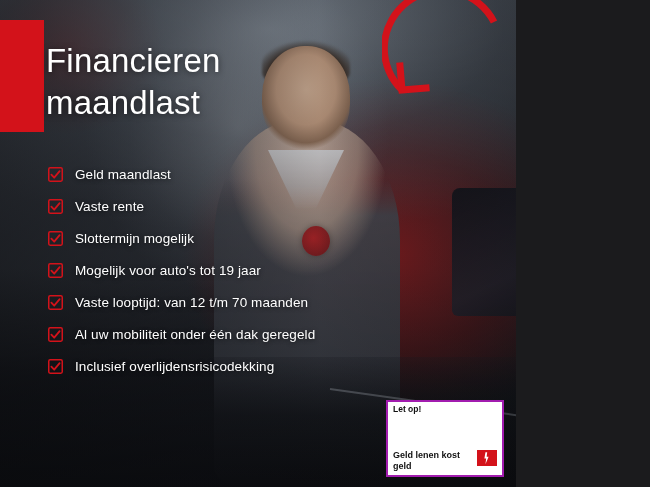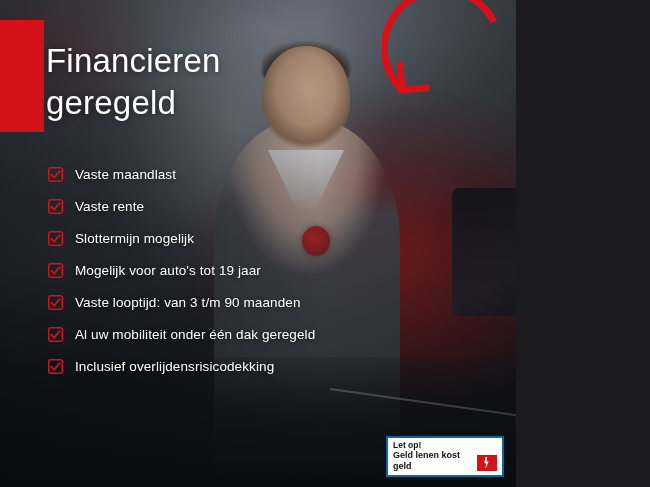--- a/index.html
+++ b/index.html
@@ -157,33 +157,33 @@
     text-shadow: 0 1px 4px rgba(0,0,0,0.6);
     white-space: nowrap;
   }
 
   
   .warning {
     position: absolute;
     right: 12px; bottom: 10px;
     width: 118px;
     background: #ffffff;
-    border: 2px solid #0369a1;
+    border: 2px solid #a21caf;
     padding: 3px 5px 4px 5px;
   }
   .warning-line1 {
     font-size: 8.5px;
     font-weight: bold;
     color: #111;
     line-height: 1.15;
   }
   .warning-row {
     display: flex;
-    align-items: flex-end;
     justify-content: space-between;
+    margin-top: 36px;
   }
   .warning-line2 {
     font-size: 9px;
     font-weight: bold;
     color: #111;
     line-height: 1.15;
   }
   .warning-icon {
     flex: 0 0 auto;
     width: 20px; height: 16px;
@@ -217,30 +217,30 @@
   <div class="dark-veil"></div>
 
   <div class="red-block"></div>
   <svg class="red-arc" viewBox="0 0 120 120">
     <path d="M20 108 A58 58 0 1 1 112 40" fill="none" stroke="#d3121a" stroke-width="7"></path>
     <path d="M20 108 L18 84 M20 108 L44 106" fill="none" stroke="#d3121a" stroke-width="7" stroke-linecap="square"></path>
   </svg>
 
   <h1 class="headline">
     <span>Financieren</span>
-    <span>geregeld</span>
+    <span>maandlast</span>
   </h1>
 
   <ul class="bullets">
     <li class="bullet">
       <svg class="check" viewBox="0 0 16 16">
         <rect x="0.8" y="0.8" width="14.4" height="14.4" rx="1.5" fill="none" stroke="#d3121a" stroke-width="1.6"></rect>
         <path d="M3.6 8.2 L6.6 11.4 L12.4 4.4" fill="none" stroke="#d3121a" stroke-width="1.9" stroke-linecap="round" stroke-linejoin="round"></path>
       </svg>
-      <span class="bullet-text">Vaste maandlast</span>
+      <span class="bullet-text">Geld maandlast</span>
     </li>
     <li class="bullet">
       <svg class="check" viewBox="0 0 16 16">
         <rect x="0.8" y="0.8" width="14.4" height="14.4" rx="1.5" fill="none" stroke="#d3121a" stroke-width="1.6"></rect>
         <path d="M3.6 8.2 L6.6 11.4 L12.4 4.4" fill="none" stroke="#d3121a" stroke-width="1.9" stroke-linecap="round" stroke-linejoin="round"></path>
       </svg>
       <span class="bullet-text">Vaste rente</span>
     </li>
     <li class="bullet">
       <svg class="check" viewBox="0 0 16 16">
@@ -254,21 +254,21 @@
         <rect x="0.8" y="0.8" width="14.4" height="14.4" rx="1.5" fill="none" stroke="#d3121a" stroke-width="1.6"></rect>
         <path d="M3.6 8.2 L6.6 11.4 L12.4 4.4" fill="none" stroke="#d3121a" stroke-width="1.9" stroke-linecap="round" stroke-linejoin="round"></path>
       </svg>
       <span class="bullet-text">Mogelijk voor auto's tot 19 jaar</span>
     </li>
     <li class="bullet">
       <svg class="check" viewBox="0 0 16 16">
         <rect x="0.8" y="0.8" width="14.4" height="14.4" rx="1.5" fill="none" stroke="#d3121a" stroke-width="1.6"></rect>
         <path d="M3.6 8.2 L6.6 11.4 L12.4 4.4" fill="none" stroke="#d3121a" stroke-width="1.9" stroke-linecap="round" stroke-linejoin="round"></path>
       </svg>
-      <span class="bullet-text">Vaste looptijd: van 3 t/m 90 maanden</span>
+      <span class="bullet-text">Vaste looptijd: van 12 t/m 70 maanden</span>
     </li>
     <li class="bullet">
       <svg class="check" viewBox="0 0 16 16">
         <rect x="0.8" y="0.8" width="14.4" height="14.4" rx="1.5" fill="none" stroke="#d3121a" stroke-width="1.6"></rect>
         <path d="M3.6 8.2 L6.6 11.4 L12.4 4.4" fill="none" stroke="#d3121a" stroke-width="1.9" stroke-linecap="round" stroke-linejoin="round"></path>
       </svg>
       <span class="bullet-text">Al uw mobiliteit onder één dak geregeld</span>
     </li>
     <li class="bullet">
       <svg class="check" viewBox="0 0 16 16">

